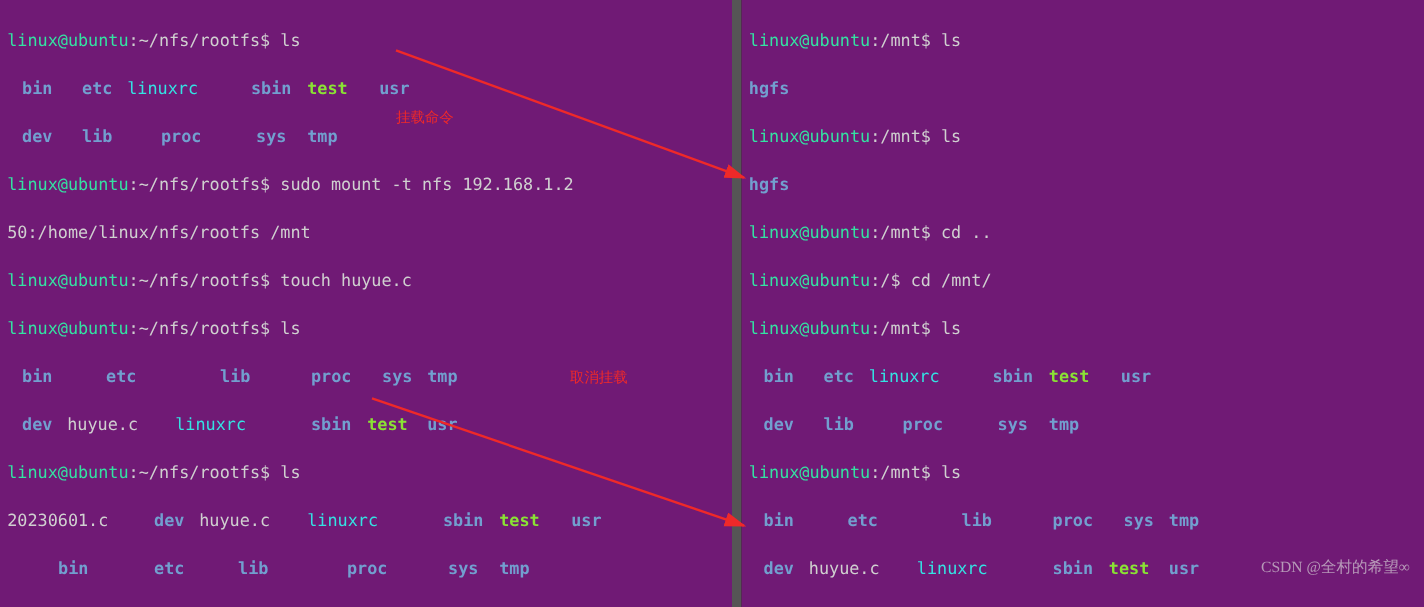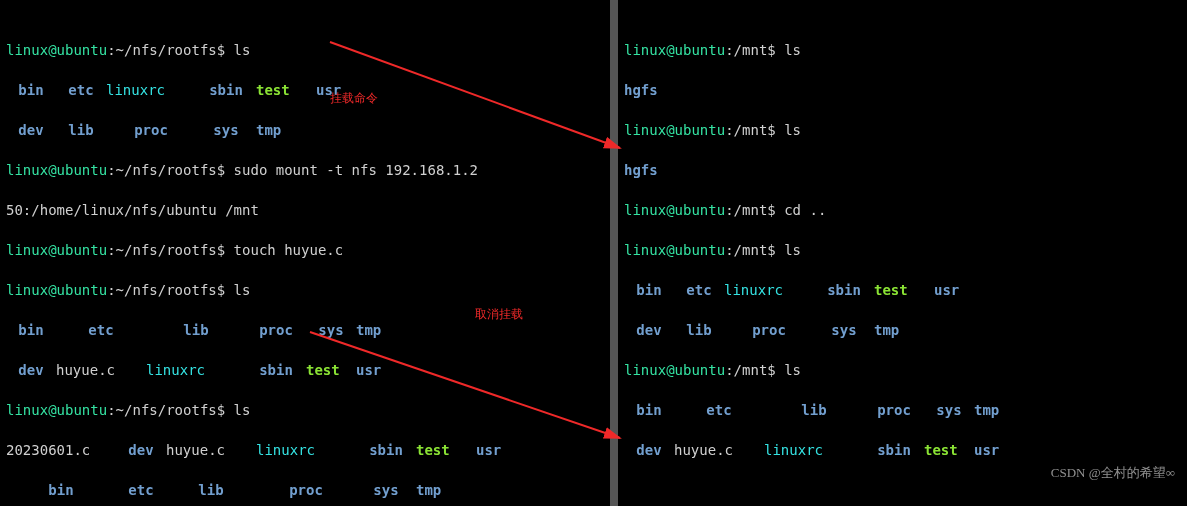--- a/index.html
+++ b/index.html
@@ -13,24 +13,24 @@
     position: relative;
     overflow: hidden;
   }
   .panes {
     display: flex;
     width: 100%;
     height: 100%;
     position: relative;
   }
   .pane {
-    padding: 20px 6px;
+    padding: 4px 6px;
     line-height: 20px;
     white-space: pre;
-    background: #000000;
+    background: #701a75;
   }
   .pane-left { width: 610px; position: relative;}
   .divider { width: 8px; background: #555; }
   .pane-right { flex: 1; position: relative;}
   .p-user { color: #34e2a2; }
   .p-host { color: #d0d0d0; }
   .p-path { color: #d0d0d0; }
   .p-cmd { color: #d0d0d0; }
   .c-cyan  { color: #34e2e2; font-weight: normal; }
   .c-blue  { color: #729fcf; font-weight: bold; text-align: center; }
@@ -67,21 +67,21 @@
 </head>
 <body>
 
 <div class="panes">
 
   <div class="pane pane-left">
 <div><span class="p-user">linux@ubuntu</span><span class="p-host">:</span><span class="p-path">~/nfs/rootfs</span><span class="p-host">$ </span><span class="p-cmd">ls</span></div>
 <div class="ls-row"><span class="c-blue" style="width:50px">bin</span><span class="c-blue" style="width:50px">etc</span><span class="c-cyan" style="width:90px">linuxrc</span><span class="c-blue" style="width:60px">sbin</span><span class="c-green" style="width:60px">test</span><span class="c-blue">usr</span></div>
 <div class="ls-row"><span class="c-blue" style="width:50px">dev</span><span class="c-blue" style="width:50px">lib</span><span class="c-blue" style="width:90px">proc</span><span class="c-blue" style="width:60px">sys</span><span class="c-blue">tmp</span></div>
 <div><span class="p-user">linux@ubuntu</span><span class="p-host">:</span><span class="p-path">~/nfs/rootfs</span><span class="p-host">$ </span><span class="p-cmd">sudo mount -t nfs 192.168.1.2</span></div>
-<div><span class="p-cmd">50:/home/linux/nfs/ubuntu /mnt</span></div>
+<div><span class="p-cmd">50:/home/linux/nfs/rootfs /mnt</span></div>
 <div><span class="p-user">linux@ubuntu</span><span class="p-host">:</span><span class="p-path">~/nfs/rootfs</span><span class="p-host">$ </span><span class="p-cmd">touch huyue.c</span></div>
 <div><span class="p-user">linux@ubuntu</span><span class="p-host">:</span><span class="p-path">~/nfs/rootfs</span><span class="p-host">$ </span><span class="p-cmd">ls</span></div>
 <div class="ls-row"><span class="c-blue" style="width:50px">bin</span><span class="c-blue" style="width:90px">etc</span><span class="c-blue" style="width:100px">lib</span><span class="c-blue" style="width:60px">proc</span><span class="c-blue" style="width:50px">sys</span><span class="c-blue">tmp</span></div>
 <div class="ls-row"><span class="c-blue" style="width:50px">dev</span><span class="c-white" style="width:90px">huyue.c</span><span class="c-cyan" style="width:100px">linuxrc</span><span class="c-blue" style="width:60px">sbin</span><span class="c-green" style="width:50px">test</span><span class="c-blue">usr</span></div>
 <div><span class="p-user">linux@ubuntu</span><span class="p-host">:</span><span class="p-path">~/nfs/rootfs</span><span class="p-host">$ </span><span class="p-cmd">ls</span></div>
 <div class="ls-row"><span class="c-white" style="width:110px">20230601.c</span><span class="c-blue" style="width:50px">dev</span><span class="c-white" style="width:90px">huyue.c</span><span class="c-cyan" style="width:100px">linuxrc</span><span class="c-blue" style="width:60px">sbin</span><span class="c-green" style="width:60px">test</span><span class="c-blue">usr</span></div>
 <div class="ls-row"><span class="c-blue" style="width:110px">bin</span><span class="c-blue" style="width:50px">etc</span><span class="c-blue" style="width:90px">lib</span><span class="c-blue" style="width:100px">proc</span><span class="c-blue" style="width:60px">sys</span><span class="c-blue">tmp</span></div>
 <div></div>
 
 
@@ -89,20 +89,21 @@
   </div>
 
   <div class="divider"></div>
 
   <div class="pane pane-right">
 <div><span class="p-user">linux@ubuntu</span><span class="p-host">:</span><span class="p-path">/mnt</span><span class="p-host">$ </span><span class="p-cmd">ls</span></div>
 <div><span class="c-blue">hgfs</span></div>
 <div><span class="p-user">linux@ubuntu</span><span class="p-host">:</span><span class="p-path">/mnt</span><span class="p-host">$ </span><span class="p-cmd">ls</span></div>
 <div><span class="c-blue">hgfs</span></div>
 <div><span class="p-user">linux@ubuntu</span><span class="p-host">:</span><span class="p-path">/mnt</span><span class="p-host">$ </span><span class="p-cmd">cd ..</span></div>
+<div><span class="p-user">linux@ubuntu</span><span class="p-host">:</span><span class="p-path">/</span><span class="p-host">$ </span><span class="p-cmd">cd /mnt/</span></div>
 <div><span class="p-user">linux@ubuntu</span><span class="p-host">:</span><span class="p-path">/mnt</span><span class="p-host">$ </span><span class="p-cmd">ls</span></div>
 <div class="ls-row"><span class="c-blue" style="width:50px">bin</span><span class="c-blue" style="width:50px">etc</span><span class="c-cyan" style="width:90px">linuxrc</span><span class="c-blue" style="width:60px">sbin</span><span class="c-green" style="width:60px">test</span><span class="c-blue">usr</span></div>
 <div class="ls-row"><span class="c-blue" style="width:50px">dev</span><span class="c-blue" style="width:50px">lib</span><span class="c-blue" style="width:90px">proc</span><span class="c-blue" style="width:60px">sys</span><span class="c-blue">tmp</span></div>
 <div><span class="p-user">linux@ubuntu</span><span class="p-host">:</span><span class="p-path">/mnt</span><span class="p-host">$ </span><span class="p-cmd">ls</span></div>
 <div class="ls-row"><span class="c-blue" style="width:50px">bin</span><span class="c-blue" style="width:90px">etc</span><span class="c-blue" style="width:100px">lib</span><span class="c-blue" style="width:60px">proc</span><span class="c-blue" style="width:50px">sys</span><span class="c-blue">tmp</span></div>
 <div class="ls-row"><span class="c-blue" style="width:50px">dev</span><span class="c-white" style="width:90px">huyue.c</span><span class="c-cyan" style="width:100px">linuxrc</span><span class="c-blue" style="width:60px">sbin</span><span class="c-green" style="width:50px">test</span><span class="c-blue">usr</span></div>
 <div></div>
 
 
 

